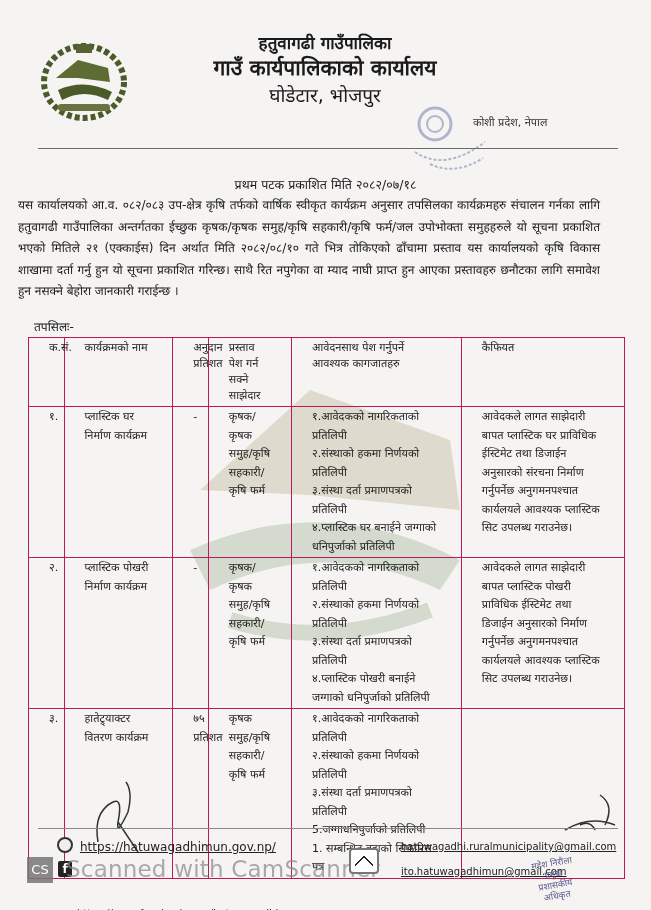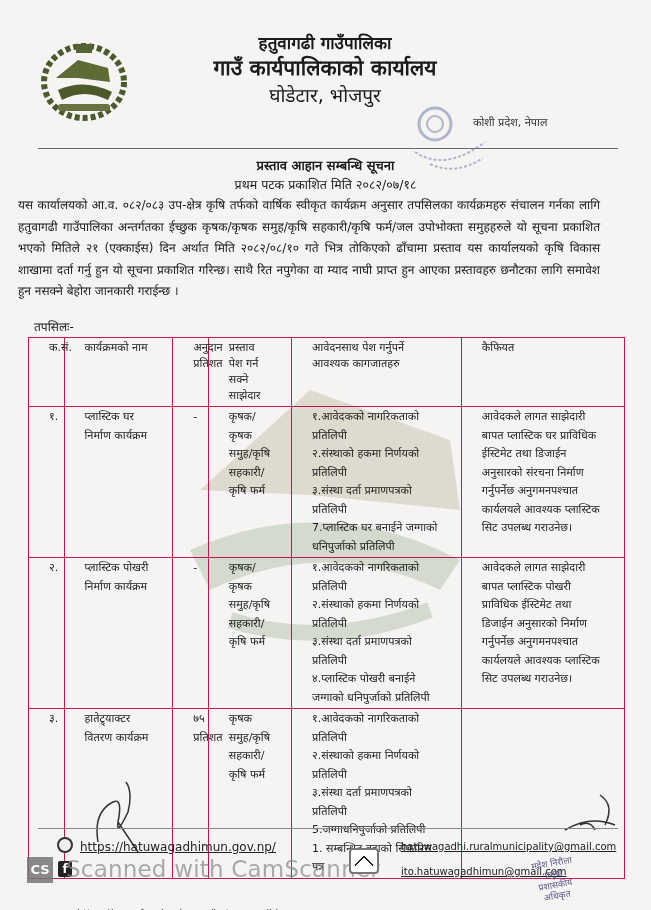--- a/index.html
+++ b/index.html
@@ -57,21 +57,21 @@
   .just { text-align: justify; }
   .doc-line { display: block; }
 
   .foot-hr { position: absolute; left: 38px; top: 828px; width: 580px; height: 1px; background: #888; }
 
   
   .web-icon { position: absolute; left: 57px; top: 837px; width: 16px; height: 16px; border-radius: 50%; border: 2px solid #333; box-sizing: border-box; background: #eee; }
   .web-link { position: absolute; left: 80px; top: 840px; font-size: 12px; color: #222; text-decoration: underline; }
   .fb-icon { position: absolute; left: 58px; top: 861px; width: 14px; height: 16px; background: #222; color: #fff; font-size: 12px; font-weight: bold; text-align: center; line-height: 16px; border-radius: 2px; }
   .fb-link { position: absolute; left: 77px; top: 864px; font-size: 10px; color: #222; text-decoration: underline; margin-top: 44px; }
-  .cs-badge { position: absolute; left: 27px; top: 857px; width: 26px; height: 26px; background: #777; color: #fff; font-size: 13px; font-weight: bold; text-align: center; line-height: 26px; opacity: 0.85; }
+  .cs-badge { position: absolute; left: 27px; top: 857px; width: 26px; height: 26px; background: #777; color: #fff; font-size: 13px; font-weight: normal; text-align: center; line-height: 26px; opacity: 0.85; }
   .cs-text { position: absolute; left: 66px; top: 856px; font-size: 23px; color: #888; opacity: 0.7; letter-spacing: 0.2px; }
   .gmail-icon { position: absolute; left: 349px; top: 848px; width: 30px; height: 26px; border: 2px solid #777; border-radius: 4px; box-sizing: border-box; background: #fff; }
   .gmail-icon::before { content: ""; position: absolute; left: 4px; top: 4px; width: 18px; height: 14px;
      background: linear-gradient(135deg, transparent 45%, #222 45%, #222 55%, transparent 55%) left/50% 100% no-repeat,
                  linear-gradient(225deg, transparent 45%, #222 45%, #222 55%, transparent 55%) right/50% 100% no-repeat; }
   .email1 { position: absolute; left: 401px; top: 841px; font-size: 10px; color: #222; text-decoration: underline; }
   .email2 { position: absolute; left: 401px; top: 866px; font-size: 10px; color: #222; text-decoration: underline; }
   .officer { position: absolute; left: 528px; top: 858px; font-size: 9px; color: #5a5a8a; transform: rotate(-10deg); line-height: 11px; text-align: center; }
   .sig-left { position: absolute; left: 88px; top: 772px; width: 60px; height: 80px; }
   .sig-right { position: absolute; left: 560px; top: 785px; width: 60px; height: 60px; }
@@ -98,21 +98,20 @@
   <svg class="stamp" viewBox="0 0 85 80">
     <circle cx="30" cy="22" r="16" fill="none" stroke="#5a6aa0" stroke-width="3"></circle>
     <circle cx="30" cy="22" r="8" fill="none" stroke="#5a6aa0" stroke-width="2"></circle>
     <path d="M10 50 Q40 70 80 40" fill="none" stroke="#5a6aa0" stroke-width="2" stroke-dasharray="3 2"></path>
     <path d="M25 62 Q50 74 78 56" fill="none" stroke="#5a6aa0" stroke-width="2" stroke-dasharray="3 2"></path>
   </svg>
   <div class="province">कोशी प्रदेश, नेपाल</div>
 
   <div class="hr"></div>
 
-  <div class="notice-title">प्रस्ताव आहान सम्बन्धि सूचना</div>
   <div class="notice-date">प्रथम पटक प्रकाशित मिति २०८२/०७/१८</div>
 
   <div class="body-text">यस कार्यालयको आ.व. ०८२/०८३ उप-क्षेत्र कृषि तर्फको वार्षिक स्वीकृत कार्यक्रम अनुसार तपसिलका कार्यक्रमहरु संचालन  गर्नका लागि हतुवागढी गाउँपालिका अन्तर्गतका ईच्छुक कृषक/कृषक समुह/कृषि सहकारी/कृषि फर्म/जल उपोभोक्ता समुहहरुले यो सूचना प्रकाशित भएको मितिले २१ (एक्काईस) दिन अर्थात मिति २०८२/०८/१० गते भित्र तोकिएको ढाँचामा प्रस्ताव  यस कार्यालयको कृषि विकास शाखामा दर्ता गर्नु हुन यो सूचना प्रकाशित गरिन्छ। साथै रित नपुगेका वा म्याद नाघी प्राप्त हुन आएका प्रस्तावहरु छनौटका लागि समावेश हुन नसक्ने बेहोरा जानकारी गराईन्छ ।</div>
   <div class="details-label">तपसिलः-</div>
 
   <svg class="watermark" viewBox="0 0 330 340">
     <path d="M40 170 L150 70 L290 120 L300 190 L150 175 Z" fill="#7b6a2a"></path>
     <path d="M30 230 Q165 170 300 240 L280 270 Q165 215 50 270 Z" fill="#3f6a2a"></path>
     <path d="M70 300 Q165 330 270 290" fill="none" stroke="#3f6a2a" stroke-width="16"></path>
   </svg>
@@ -139,21 +138,21 @@
     <tbody>
       <tr class="r1">
         <td>१.</td>
         <td class="just">प्लास्टिक घर निर्माण कार्यक्रम</td>
         <td>-</td>
         <td>कृषक/कृषक समुह/कृषि सहकारी/कृषि फर्म</td>
         <td class="just">
           <span class="doc-line">१.आवेदकको नागरिकताको प्रतिलिपी</span>
           <span class="doc-line">२.संस्थाको हकमा निर्णयको प्रतिलिपी</span>
           <span class="doc-line">३.संस्था दर्ता प्रमाणपत्रको प्रतिलिपी</span>
-          <span class="doc-line">7.प्लास्टिक घर बनाईने जग्गाको धनिपुर्जाको प्रतिलिपी</span>
+          <span class="doc-line">४.प्लास्टिक घर बनाईने जग्गाको धनिपुर्जाको प्रतिलिपी</span>
         </td>
         <td class="just">आवेदकले लागत साझेदारी बापत प्लास्टिक घर प्राविधिक ईस्टिमेट तथा डिजाईन अनुसारको संरचना निर्माण गर्नुपर्नेछ अनुगमनपश्चात कार्यलयले आवश्यक प्लास्टिक सिट उपलब्ध गराउनेछ।</td>
       </tr>
       <tr class="r2">
         <td>२.</td>
         <td class="just">प्लास्टिक पोखरी निर्माण कार्यक्रम</td>
         <td>-</td>
         <td>कृषक/कृषक समुह/कृषि सहकारी/कृषि फर्म</td>
         <td class="just">
           <span class="doc-line">१.आवेदकको नागरिकताको प्रतिलिपी</span>

